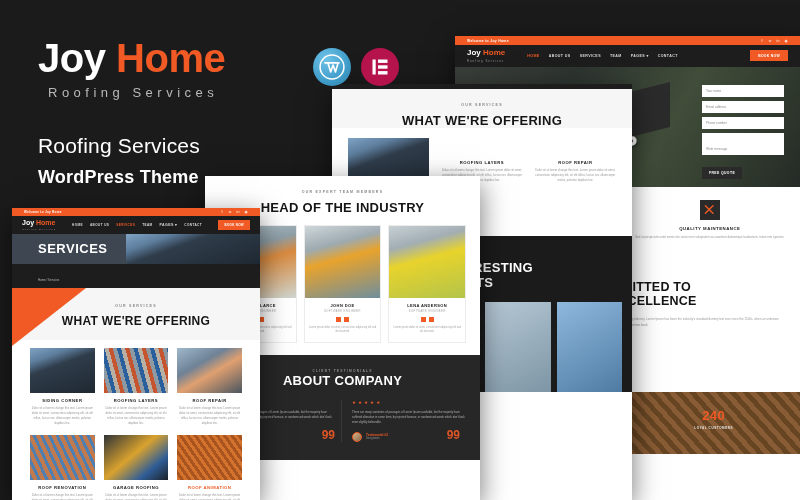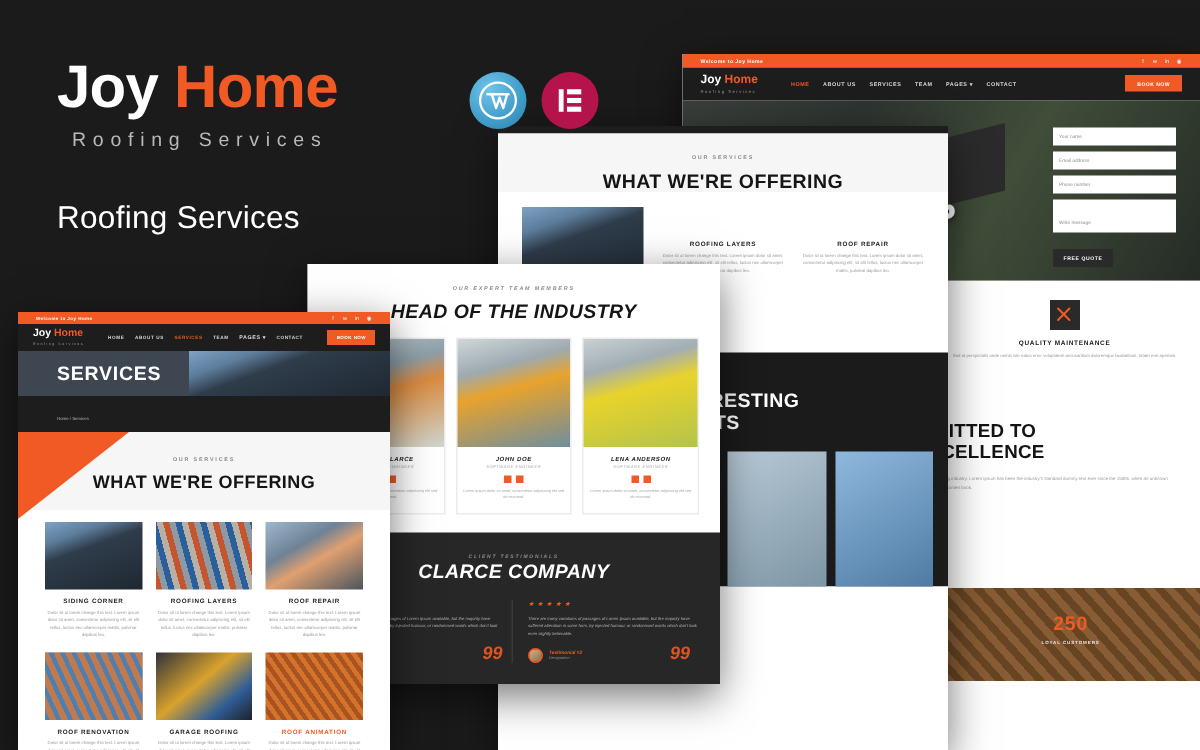--- a/index.html
+++ b/index.html
@@ -76,20 +76,21 @@
 
 <div class="stage">
 
   <div class="brand">
     <div class="brand-logo">
       <span class="w">Joy</span>
       <span class="o">Home</span>
     </div>
     <div class="brand-sub">Roofing Services</div>
     <div class="tagline1">Roofing Services</div>
+    <div class="tagline2">WordPress Theme</div>
 
     <div class="badges">
       <div class="badge badge-wp">
         <svg width="26" height="26" viewBox="0 0 24 24">
           <circle cx="12" cy="12" r="11" fill="none" stroke="#fff" stroke-width="1.4"></circle>
           <path d="M5.5 8.2h13M8.2 8.2l2.6 8.4 2.2-6.4 2.2 6.4 2.4-8.4" fill="none" stroke="#fff" stroke-width="1.5" stroke-linecap="round" stroke-linejoin="round"></path>
         </svg>
       </div>
       <div class="badge badge-el">
         <svg width="18" height="18" viewBox="0 0 18 18">
@@ -204,21 +205,21 @@
       </div>
     </div>
 
     <div class="ph ph-truss" style="height:62px; position:relative; display:flex;">
       <div style="position:absolute; inset:0; background:rgba(40,30,20,.25);"></div>
       <div style="flex:1; position:relative; text-align:center; padding-top:16px;">
         <div style="color:#f15a24; font-size:13px; font-weight:bold; letter-spacing:.5px;">7,540</div>
         <div style="color:#e8e8e8; font-size:3px; letter-spacing:.6px; margin-top:3px; font-weight:bold;">PROJECT VALUE DELIVERY</div>
       </div>
       <div style="flex:1; position:relative; text-align:center; padding-top:16px;">
-        <div style="color:#f15a24; font-size:13px; font-weight:bold; letter-spacing:.5px;">250</div>
+        <div style="color:#f15a24; font-size:13px; font-weight:bold; letter-spacing:.5px;">240</div>
         <div style="color:#e8e8e8; font-size:3px; letter-spacing:.6px; margin-top:3px; font-weight:bold;">LOYAL CUSTOMERS</div>
       </div>
     </div>
   </div>
 
   <div class="mock" style="left:332px; top:84px; width:300px; height:416px;">
 
     <div style="height:5px; background:#1d1d1d;"></div>
 
     <div style="background:#f6f6f6; padding:14px 0 0;">
@@ -254,21 +255,21 @@
         <div class="ph ph-proj3" style="flex:1; height:90px;"></div>
       </div>
     </div>
 
     <div style="background:#fff; padding:16px 0 0 18px;">
       <div style="color:#8d8d8d; font-size:3.3px; letter-spacing:1.2px; font-weight:bold;">OUR EXPERT TEAM MEMBERS</div>
       <div style="color:#141414; font-size:13px; font-weight:bold; margin-top:6px; letter-spacing:.3px;">THE INDUSTRY</div>
     </div>
   </div>
 
-  <div class="mock" style="left:205px; top:176px; width:275px; height:280px;font-style:italic;">
+  <div class="mock" style="left:205px; top:176px; width:275px; height:324px;">
 
     <div style="background:#fff; padding:14px 0 0;">
       <div class="section-label">OUR EXPERT TEAM MEMBERS</div>
       <div class="section-h" style="font-size:13px; margin-top:6px;">HEAD OF THE INDUSTRY</div>
     </div>
 
     <div style="display:flex; gap:7px; padding:10px 14px 0; background:#fff;">
       <div style="flex:1; border:1px solid #ececec;">
         <div class="ph ph-team1" style="height:72px;"></div>
         <div style="padding:5px 4px 7px; text-align:center;">
@@ -302,21 +303,21 @@
             <span style="width:5px;height:5px;background:#f15a24;display:inline-block;"></span>
             <span style="width:5px;height:5px;background:#f15a24;display:inline-block;"></span>
           </div>
           <div style="font-size:2.6px;color:#a8a8a8;margin-top:4px;line-height:1.7;">Lorem ipsum dolor sit amet, consectetur adipiscing elit sed do eiusmod.</div>
         </div>
       </div>
     </div>
 
     <div style="background:#272727; margin-top:12px; padding:14px 0 18px;">
       <div style="color:#8d8d8d; font-size:3.3px; letter-spacing:1.2px; font-weight:bold; text-align:center;">CLIENT TESTIMONIALS</div>
-      <div style="color:#fff; font-size:13px; font-weight:bold; text-align:center; letter-spacing:.3px;">CLARCE COMPANY</div>
+      <div style="color:#fff; font-size:13px; font-weight:bold; text-align:center; letter-spacing:.3px;">ABOUT COMPANY</div>
 
       <div style="display:flex; gap:10px; padding:12px 14px 0;">
         <div style="flex:1; border-right:1px solid #3a3a3a; padding-right:8px; position:relative;">
           <div style="color:#f15a24; font-size:4.5px; letter-spacing:2px;">★★★★★</div>
           <div style="font-size:2.8px; color:#b0b0b0; line-height:1.9; margin-top:5px;">There are many variations of passages of Lorem Ipsum available, but the majority have suffered alteration in some form, by injected humour, or randomised words which don't look even slightly believable.</div>
           <div style="display:flex; align-items:center; gap:4px; margin-top:6px;">
             <span style="width:10px;height:10px;border-radius:50%;background:linear-gradient(140deg,#d8b48a,#8a6a4a);border:1px solid #f15a24;display:inline-block;"></span>
             <span>
               <span style="display:block;font-size:3.2px;color:#f15a24;font-weight:bold;">Testimonial #1</span>
               <span style="display:block;font-size:2.6px;color:#8d8d8d;">Designation</span>

